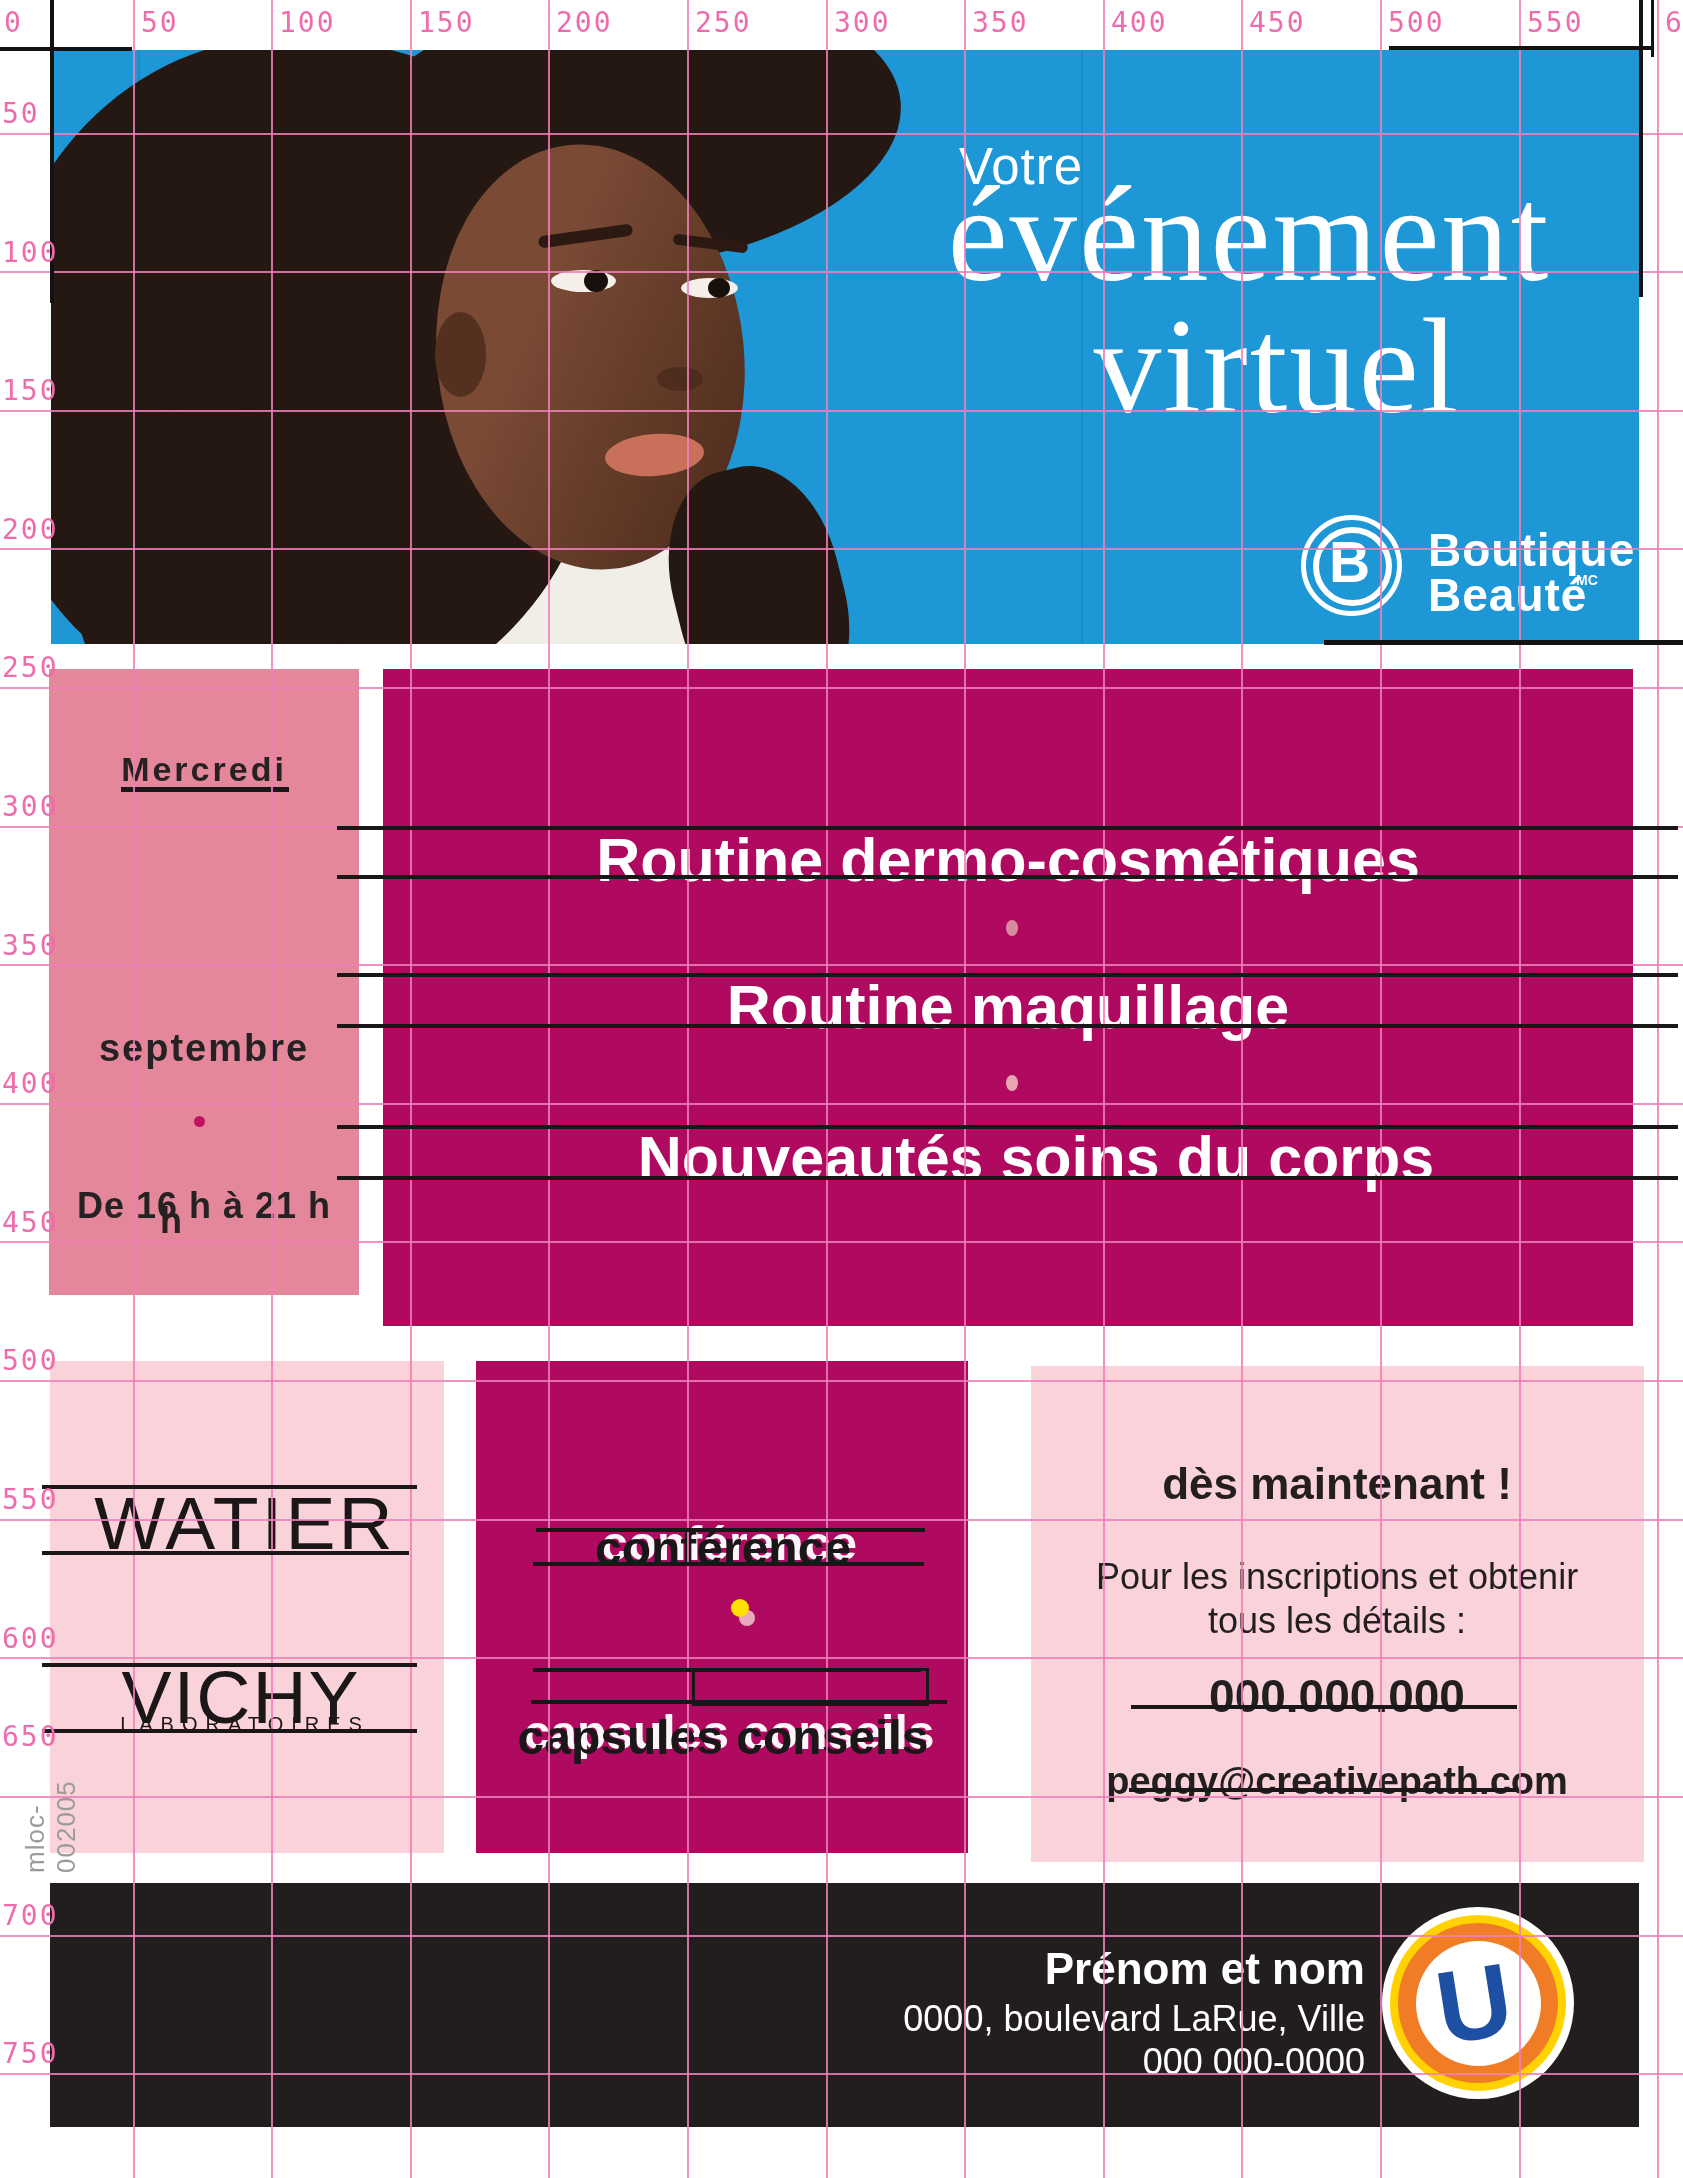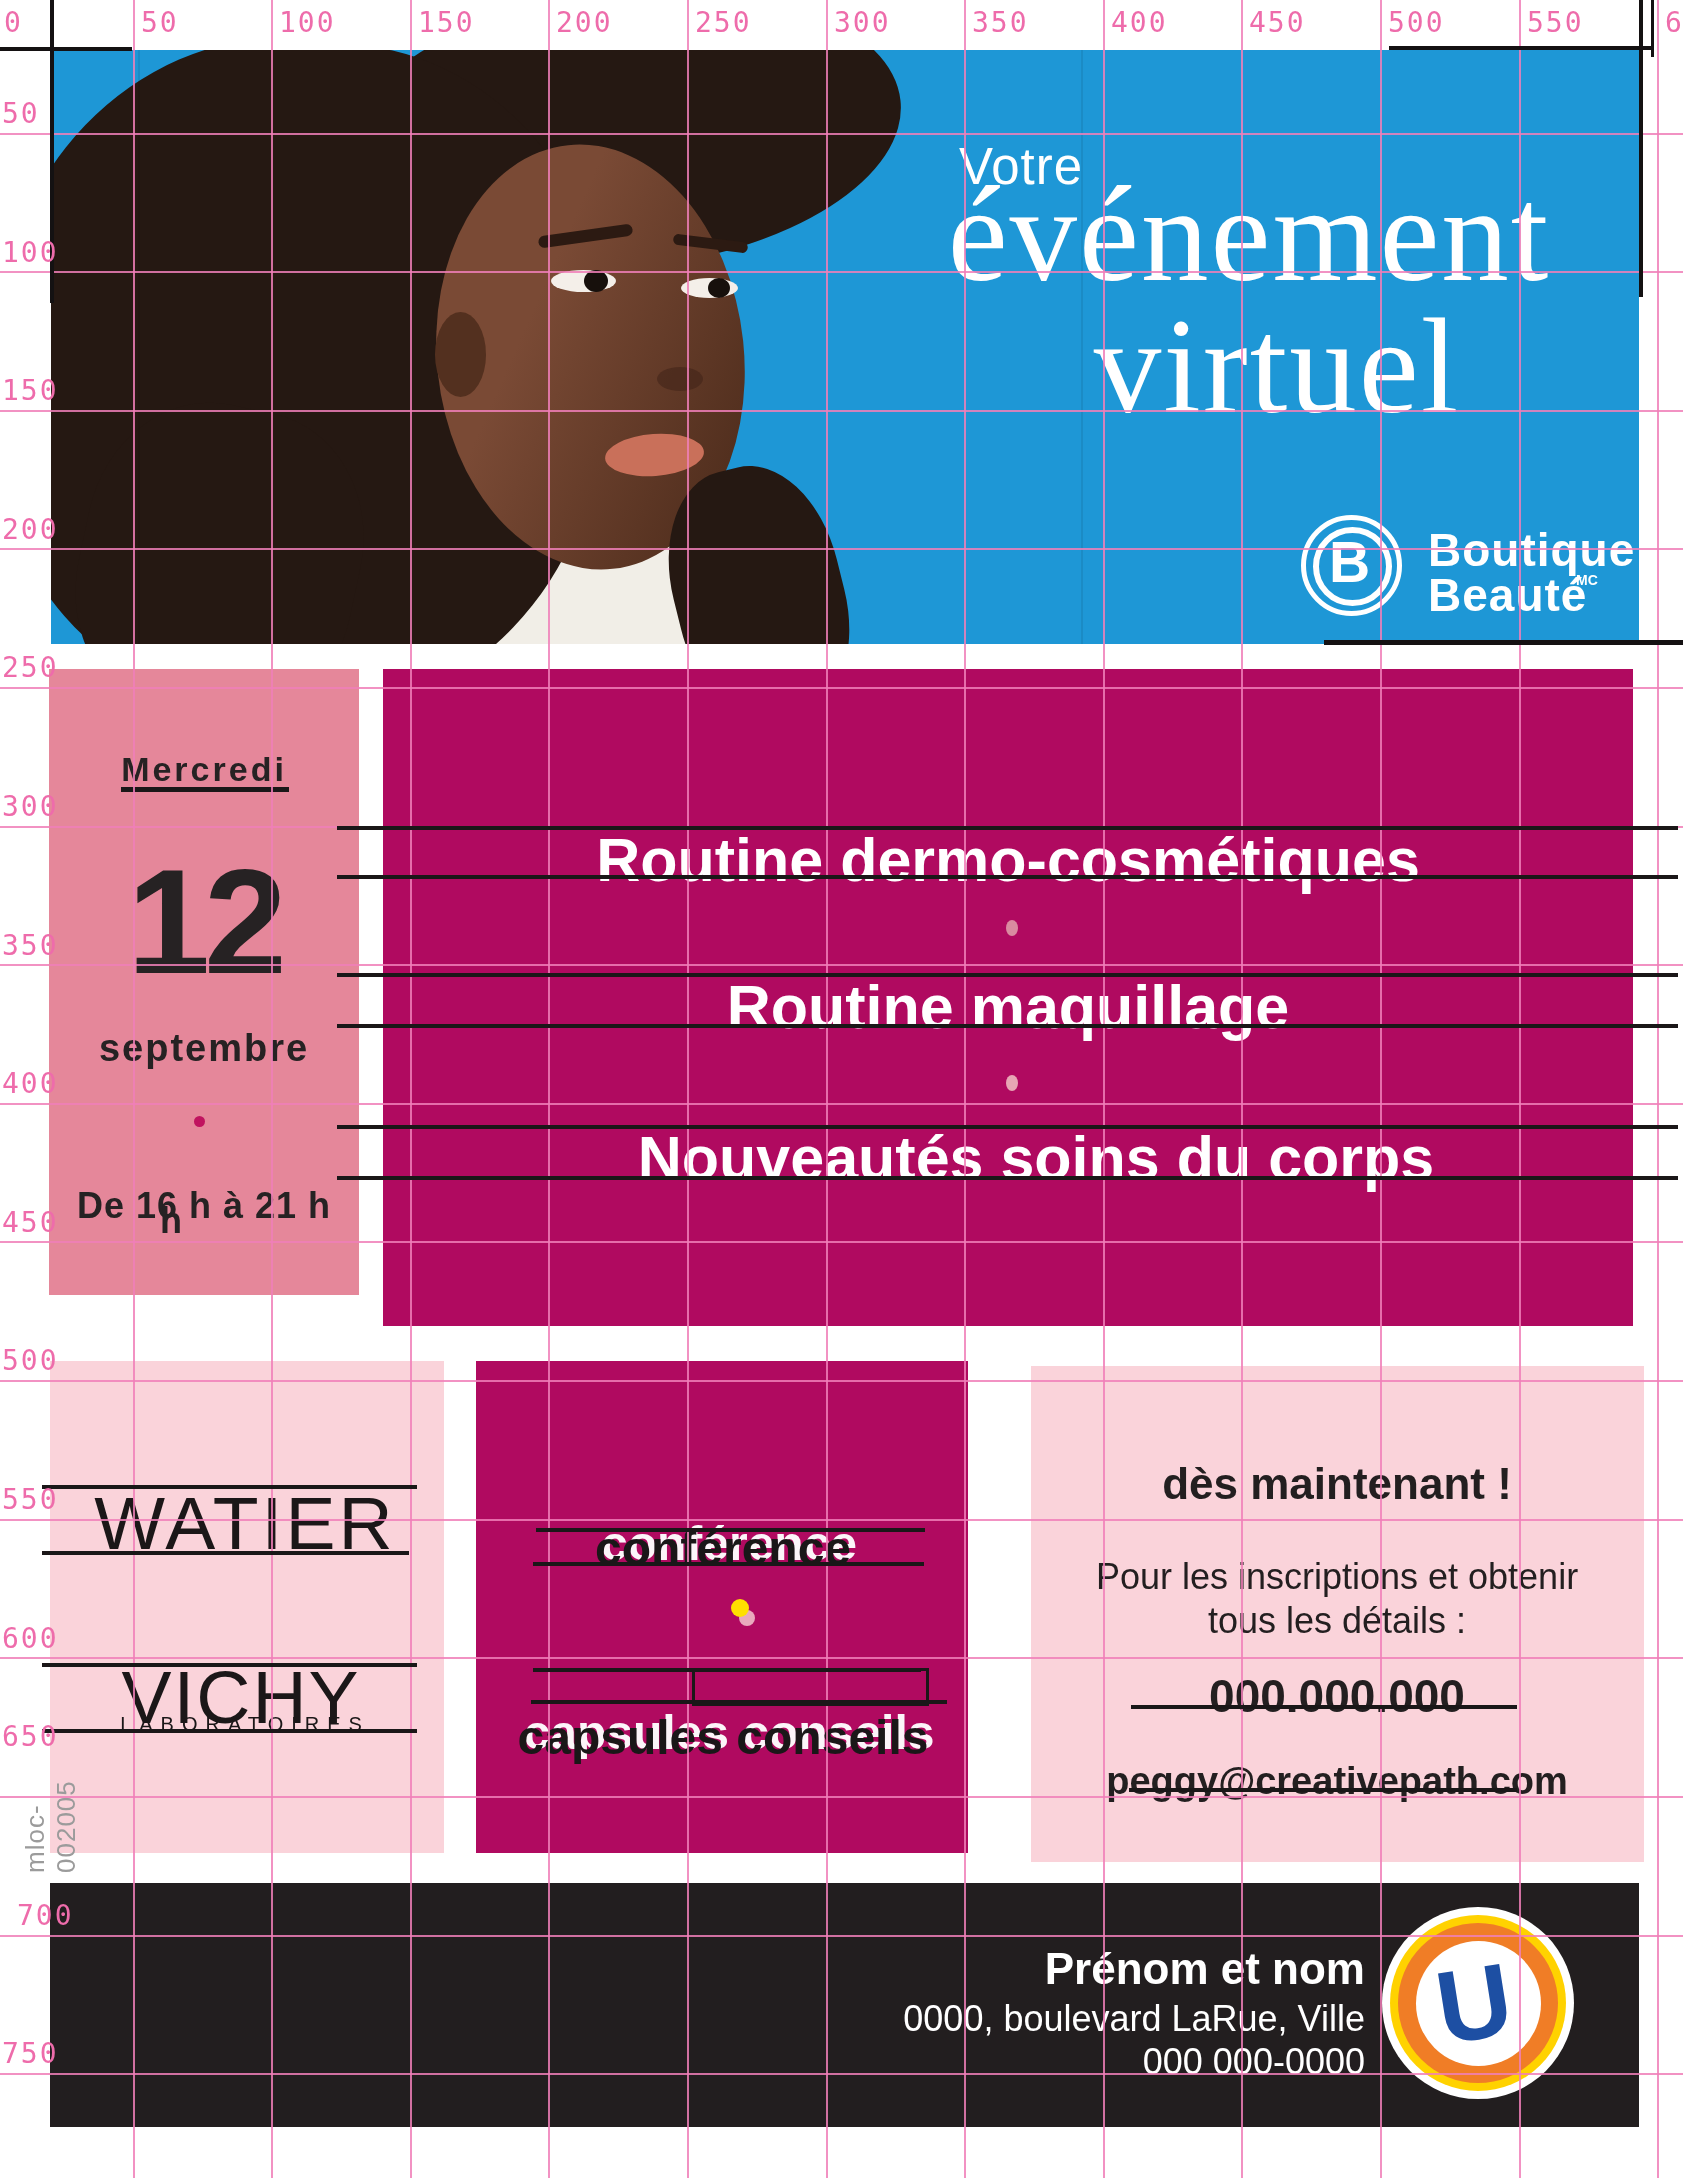--- a/index.html
+++ b/index.html
@@ -70,21 +70,20 @@
   <div class="crop" style="left:50px;top:0;width:4px;height:303px;"></div>
   <div class="crop" style="left:0;top:47px;width:132px;height:4px;"></div>
   <div class="crop" style="left:1639px;top:0;width:4px;height:297px;"></div>
   <div class="crop" style="left:1651px;top:0;width:3px;height:57px;"></div>
   <div class="crop" style="left:1389px;top:46px;width:263px;height:4px;"></div>
   <div class="crop" style="left:1324px;top:640px;width:359px;height:5px;"></div>
 
   <div class="blk" style="left:49px;top:669px;width:310px;height:626px;background:var(--rose);color:var(--ink);text-align:right;">
     <div class="abs ctr" style="left:155px;top:81px;font-size:34px;font-weight:bold;letter-spacing:3px;">Mercredi</div>
     <div class="abs" style="left:72px;top:118px;width:168px;height:5px;background:var(--guide);"></div>
-    <div class="abs ctr" style="left:155px;top:178px;font-size:149px;font-weight:bold;letter-spacing:-6px;line-height:1;">12</div>
     <div class="abs ctr" style="left:155px;top:358px;font-size:38px;font-weight:bold;letter-spacing:2px;">septembre</div>
     <div class="circle" style="left:145px;top:447px;width:11px;height:11px;background:var(--dotcrimson);"></div>
     <div class="abs ctr" style="left:155px;top:516px;font-size:36px;font-weight:bold;letter-spacing:1px;white-space:nowrap;">De 16 h à 21 h</div>
     <div class="abs" style="left:111px;top:531px;font-size:36px;font-weight:bold;">h</div>
   </div>
 
   <div class="blk" style="left:383px;top:669px;width:1250px;height:657px;background:var(--magenta);">
     <div class="abs ctr wht" style="left:625px;top:156px;font-size:61px;font-weight:bold;white-space:nowrap;">Routine dermo-cosmétiques</div>
     <div class="circle" style="left:623px;top:251px;width:12px;height:16px;background:var(--dotrose1);"></div>
     <div class="abs ctr wht" style="left:625px;top:303px;font-size:61px;font-weight:bold;white-space:nowrap;">Routine maquillage</div>
@@ -197,18 +196,18 @@
       <div class="rlabel" style="left:2px;top:513px;">200</div>
       <div class="rlabel" style="left:2px;top:651px;">250</div>
       <div class="rlabel" style="left:2px;top:790px;">300</div>
       <div class="rlabel" style="left:2px;top:929px;">350</div>
       <div class="rlabel" style="left:2px;top:1067px;">400</div>
       <div class="rlabel" style="left:2px;top:1206px;">450</div>
       <div class="rlabel" style="left:2px;top:1344px;">500</div>
       <div class="rlabel" style="left:2px;top:1483px;">550</div>
       <div class="rlabel" style="left:2px;top:1622px;">600</div>
       <div class="rlabel" style="left:2px;top:1720px;">650</div>
-      <div class="rlabel" style="left:17px;top:1899px;">700</div>
+      <div class="rlabel" style="left:2px;top:1899px;">700</div>
       <div class="rlabel" style="left:2px;top:2037px;">750</div>
     </div>
 
 </div>
 
 
 </body></html>

